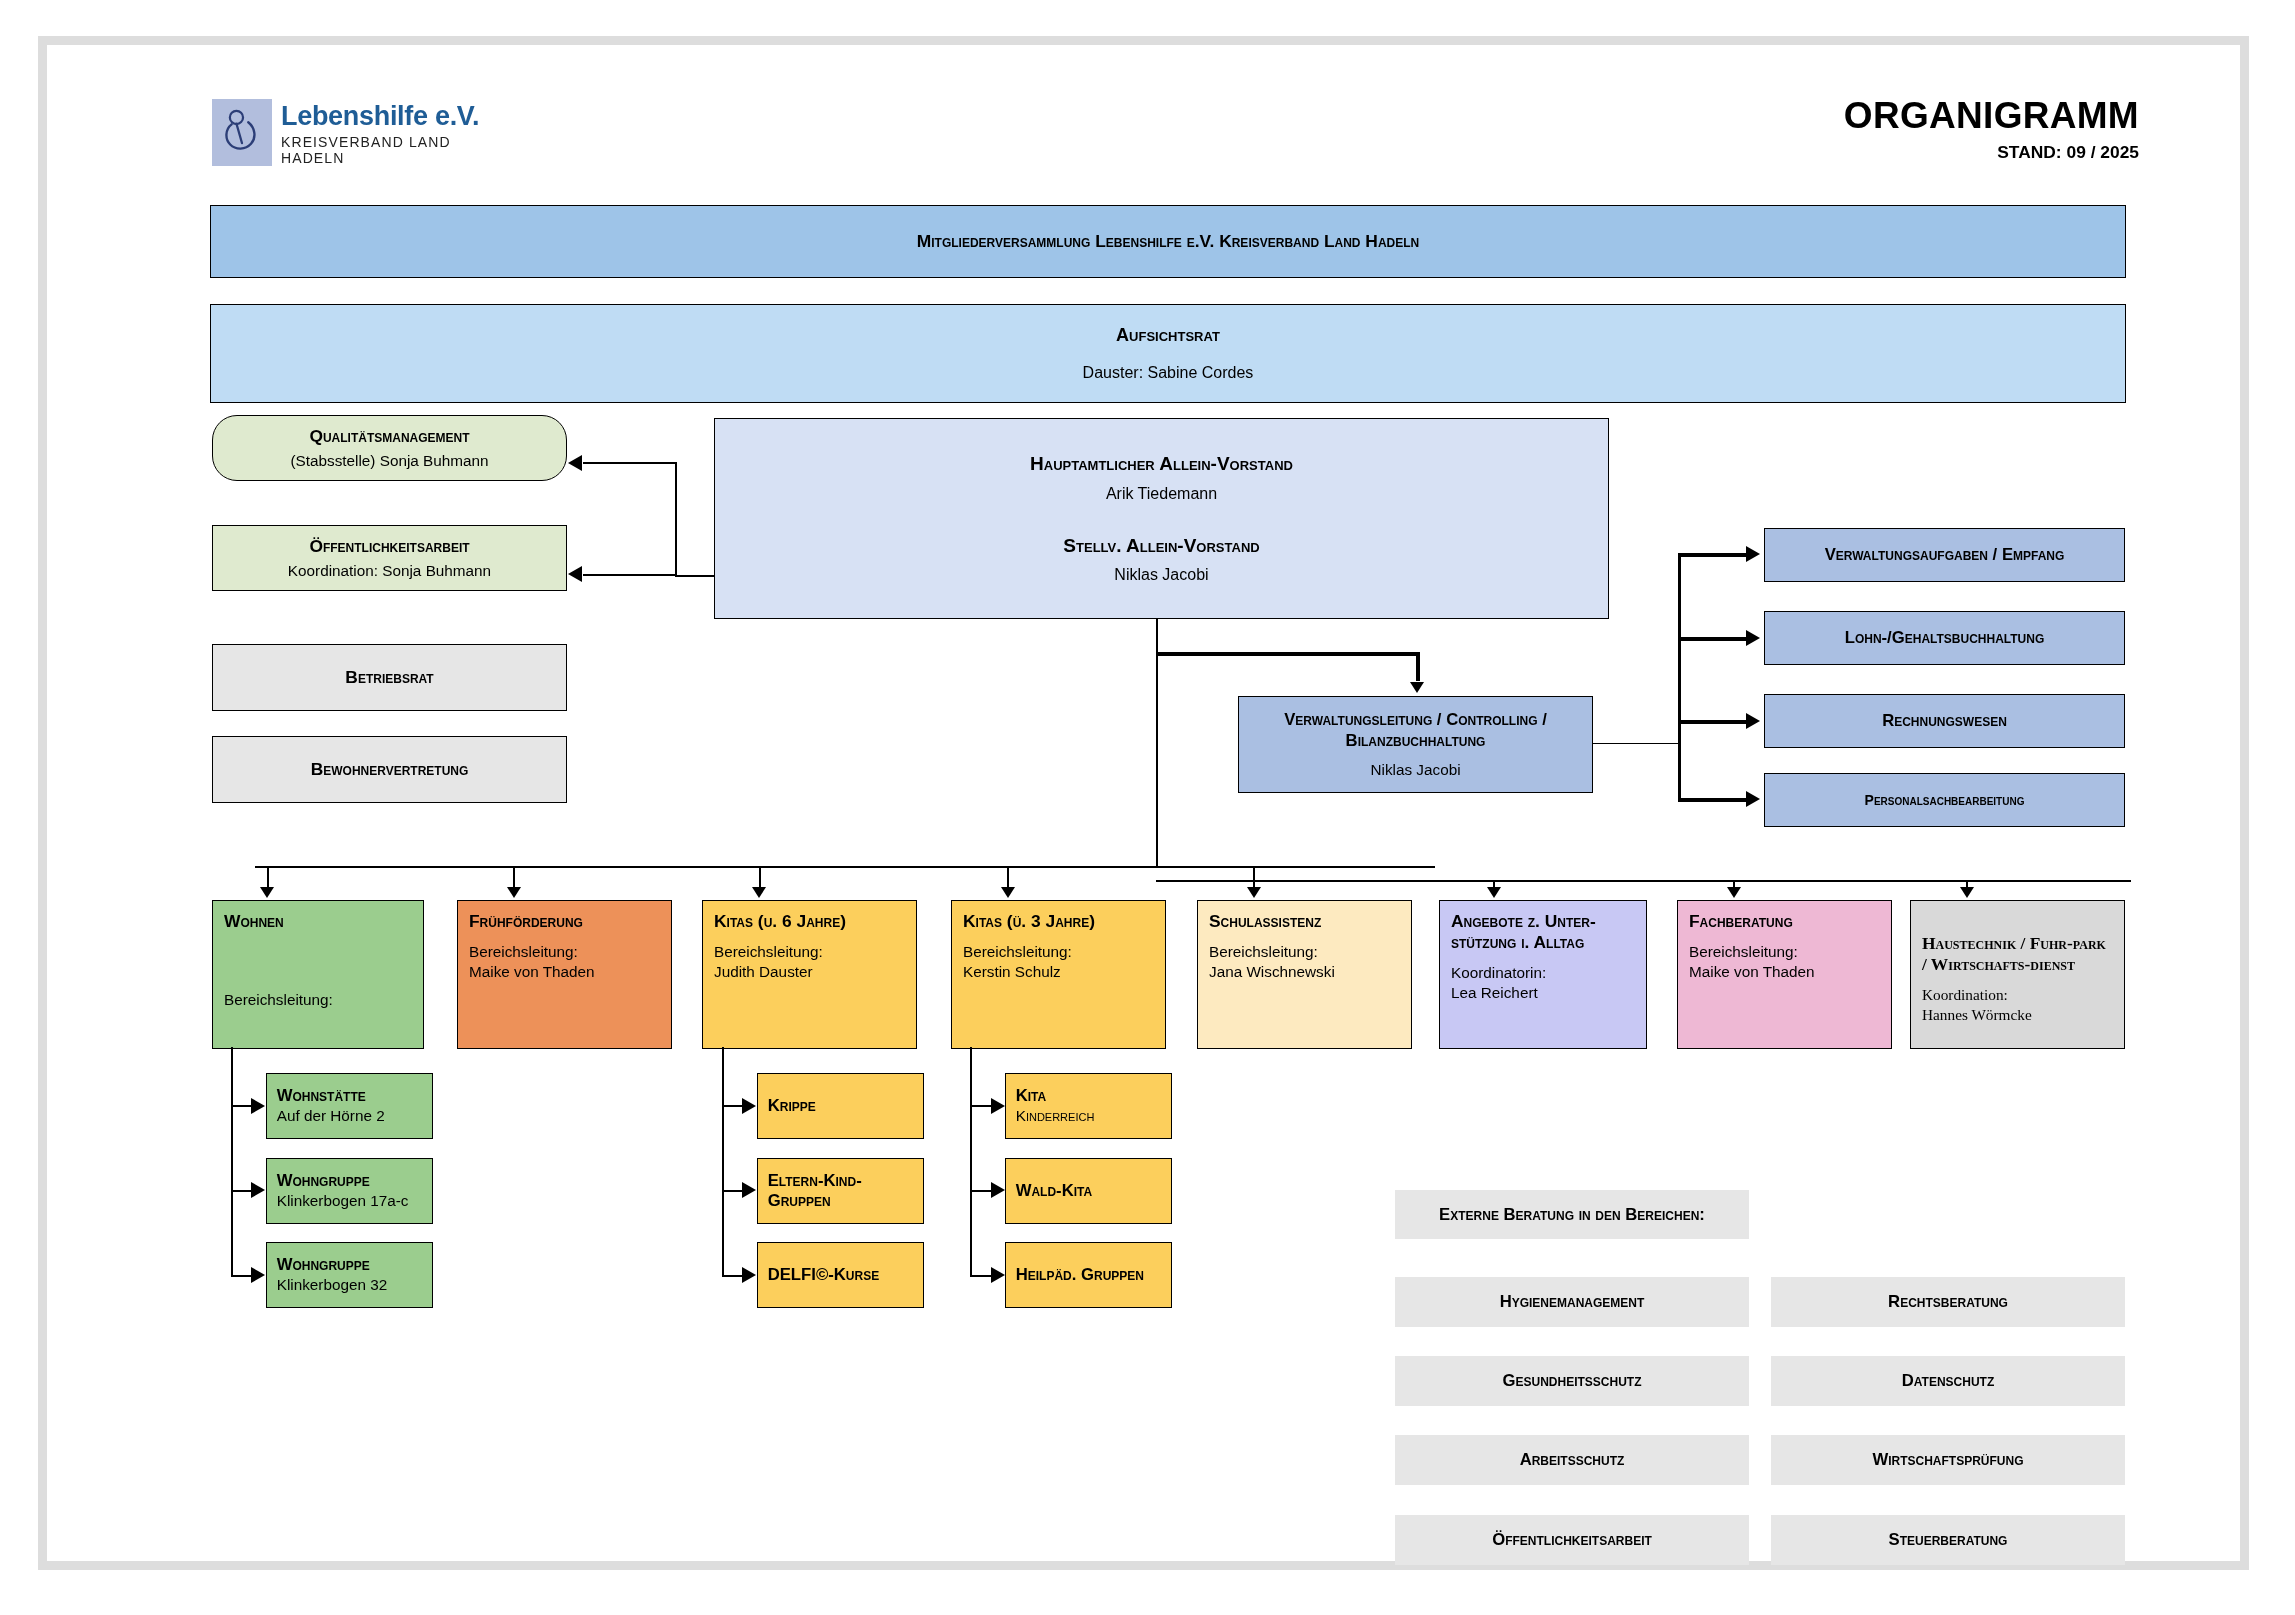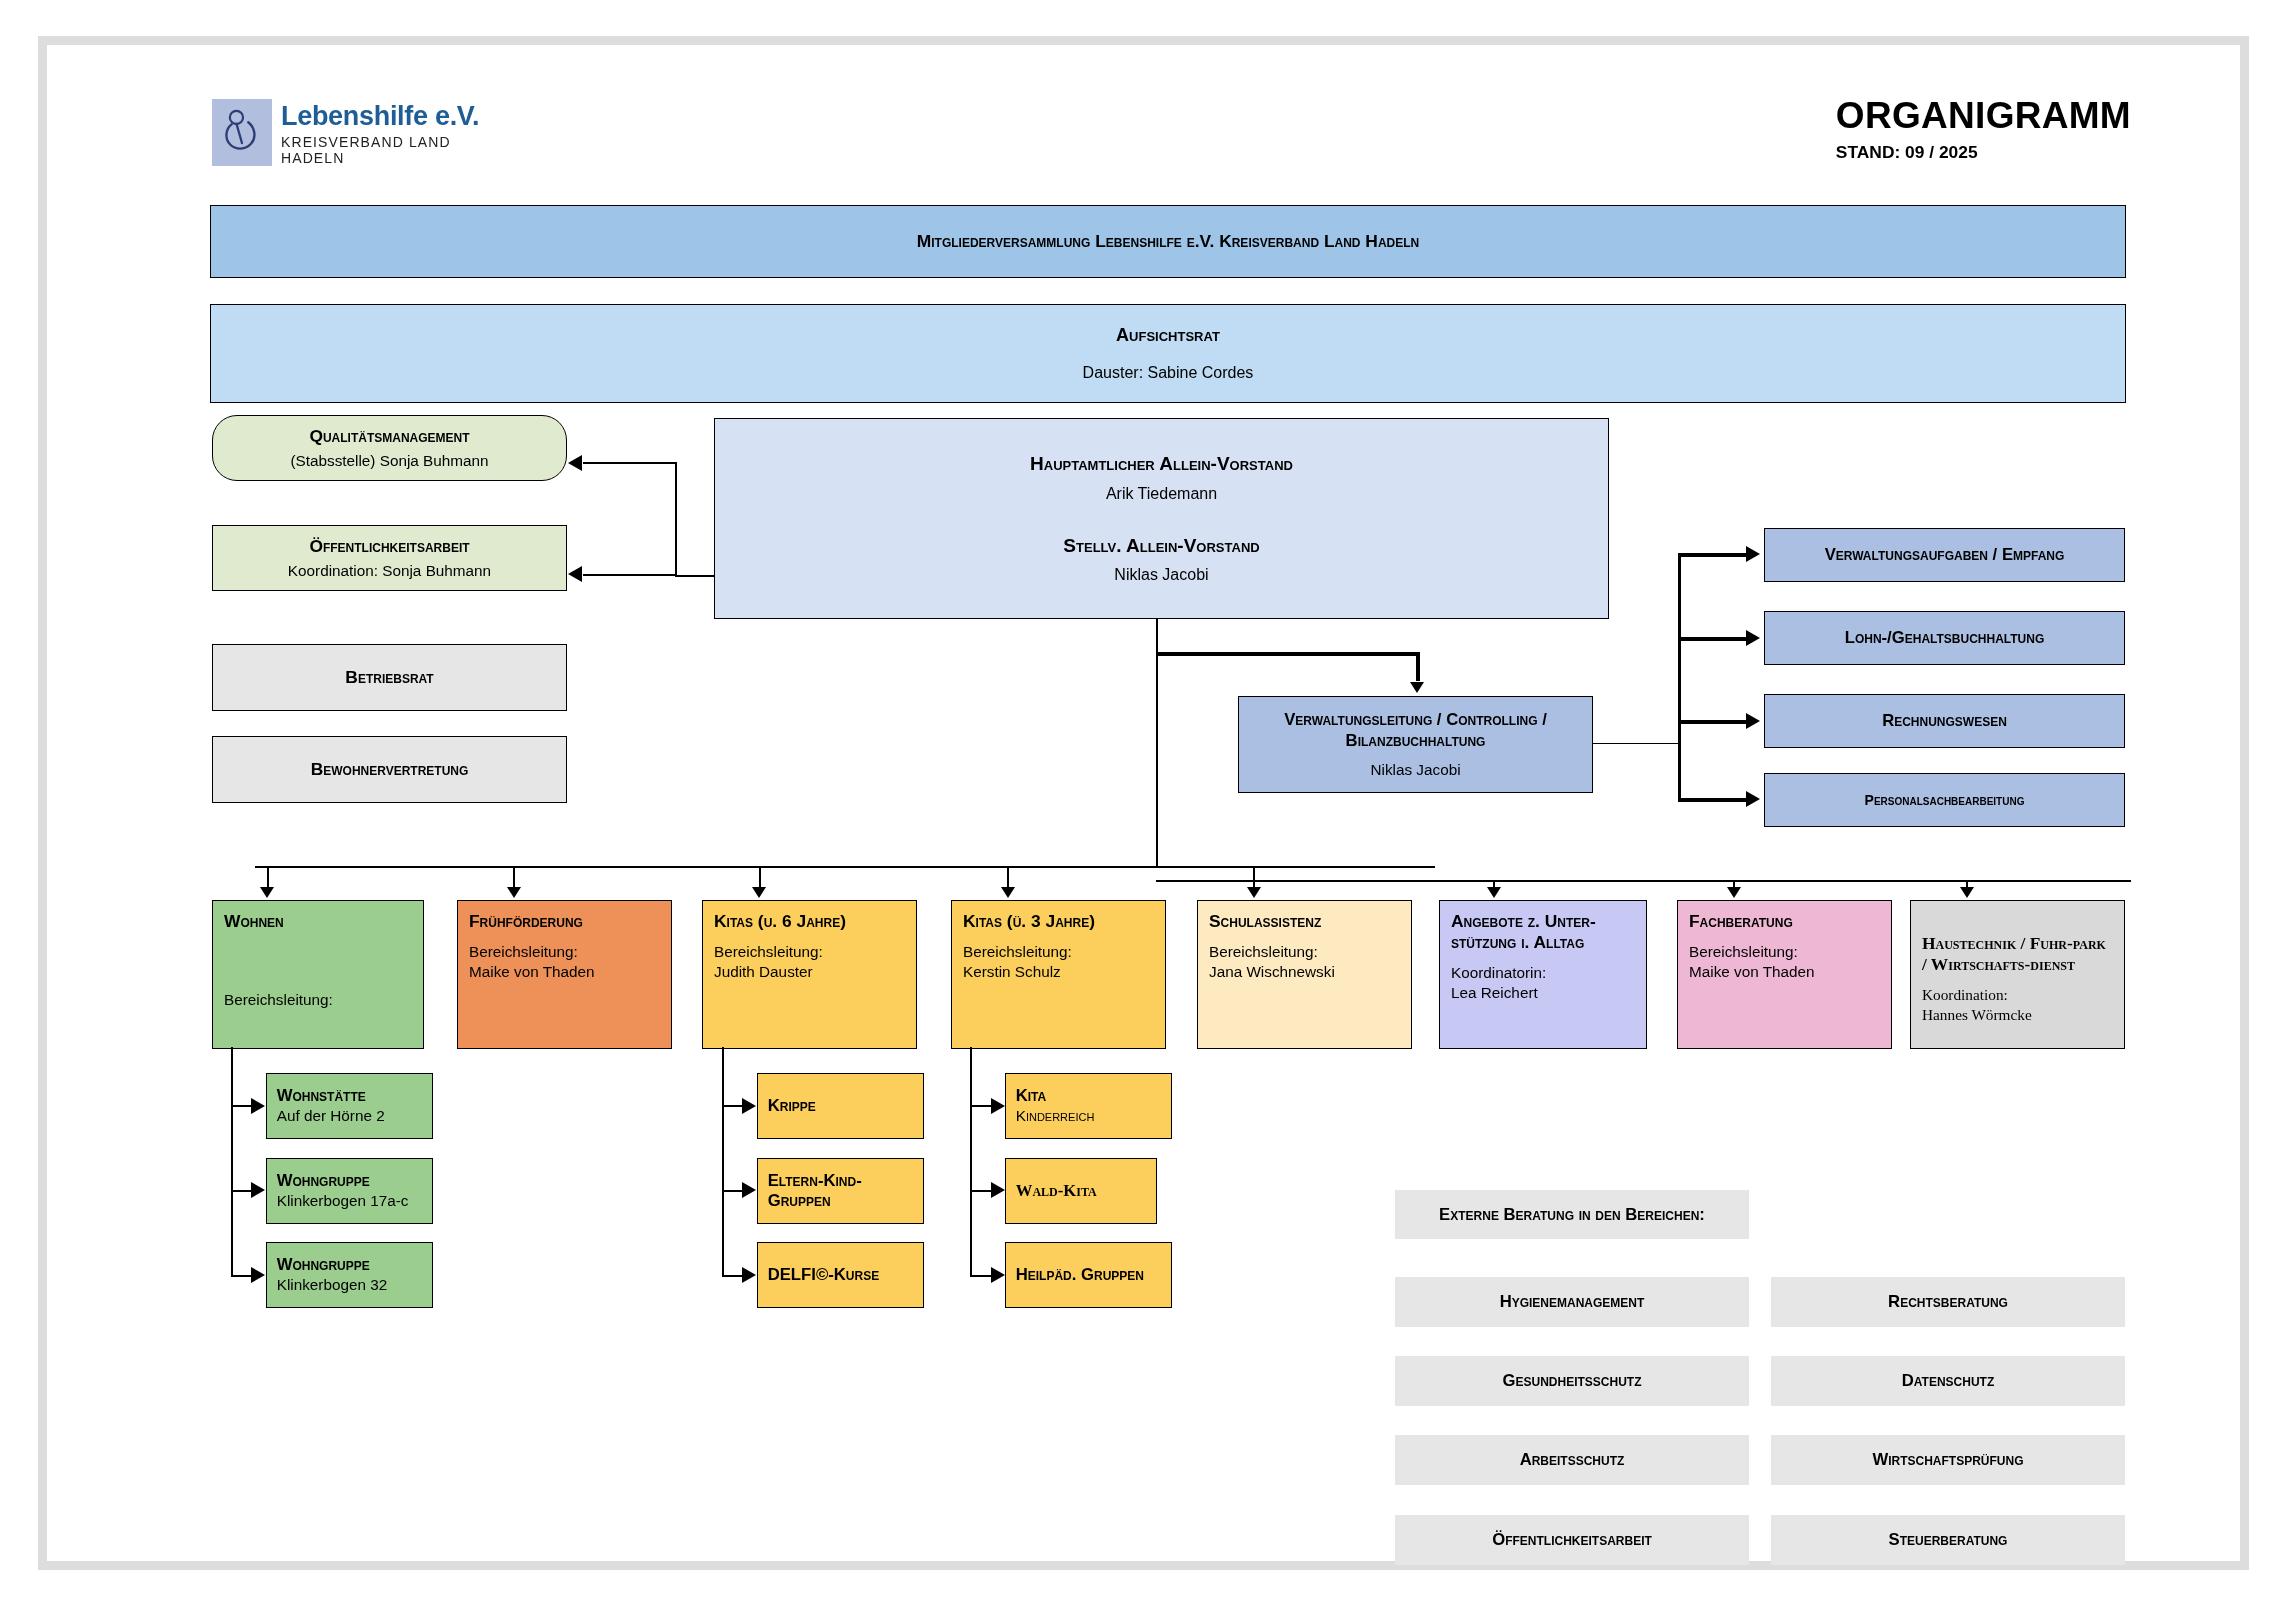--- a/index.html
+++ b/index.html
@@ -34,21 +34,21 @@
   .sc{font-variant:small-caps;font-weight:bold;}
 
   
   #logoblock{position:absolute;left:212px;top:99px;width:298px;height:67px;}
   #logomark{position:absolute;left:0;top:0;width:60px;height:67px;background:#b2bedd;}
   #logosvg{position:absolute;left:7px;top:8.3px;}
   #logotext{position:absolute;left:69px;top:4.2px;}
   #logotitle{font-size:27px;font-weight:bold;color:#1f5d96;line-height:1;letter-spacing:-0.3px;}
   #logosub{font-size:14px;color:#222;letter-spacing:1.1px;margin-top:3.5px;font-weight:normal;}
 
-  #title{position:absolute;right:164px;top:97px;text-align:left;}
+  #title{position:absolute;right:156px;top:97px;text-align:right;}
   #title .main{font-size:37px;font-weight:bold;letter-spacing:0.3px;color:#000;line-height:1;}
   #title .sub{font-size:17.4px;font-weight:bold;color:#000;margin-top:7.6px;}
 
   
   .hline{position:absolute;background:#000;height:2.1px;}
   .vline{position:absolute;background:#000;width:2.1px;}
   .arrowdown{position:absolute;width:0;height:0;
     border-left:7.6px solid transparent;border-right:7.6px solid transparent;
     border-top:11.8px solid #000;}
   .arrowleft{position:absolute;width:0;height:0;
@@ -227,21 +227,21 @@
       <div class="box lft" style="left: 757px; top: 1158px; width: 167px; height: 66px; background: rgb(252, 207, 92); justify-content: center; padding: 0px 9.7px;">
         <div class="sc" style="font-size: 16.7px; line-height: 1.2;">Eltern-Kind-Gruppen</div>
       </div>
       <div class="box lft" style="left: 757px; top: 1242px; width: 167px; height: 66px; background: rgb(252, 207, 92); justify-content: center; padding: 0px 9.7px;">
         <div class="sc" style="font-size: 16.7px; line-height: 1.2;">DELFI©-Kurse</div>
       </div>
       <div class="box lft" style="left: 1005px; top: 1073px; width: 167px; height: 66px; background: rgb(252, 207, 92); justify-content: center; padding: 0px 9.7px;">
         <div class="sc" style="font-size: 16.7px; line-height: 1.2;">Kita</div>
         <div style="font-size: 15.3px; line-height: 1.25; font-variant: small-caps;">Kinderreich</div>
       </div>
-      <div class="box lft" style="left: 1005px; top: 1158px; width: 152px; height: 66px; background: rgb(252, 207, 92); justify-content: center; padding: 0px 9.7px; font-family: Liberation Serif, serif;">
+      <div class="box lft" style="left: 1005px; top: 1158px; width: 167px; height: 66px; background: rgb(252, 207, 92); justify-content: center; padding: 0px 9.7px;">
         <div class="sc" style="font-size: 16.7px; line-height: 1.2;">Wald-Kita</div>
       </div>
       <div class="box lft" style="left: 1005px; top: 1242px; width: 167px; height: 66px; background: rgb(252, 207, 92); justify-content: center; padding: 0px 9.7px;">
         <div class="sc" style="font-size: 16.7px; line-height: 1.2;">Heilpäd. Gruppen</div>
       </div>
     </div>
   <div id="dept-connectors">
       <div class="hline" style="left: 255px; top: 866px; width: 13px;"></div>
       <div class="vline" style="left: 267px; top: 866px; height: 21.5px;"></div>
       <div class="arrowdown" style="left: 260px; top: 887px;"></div>

